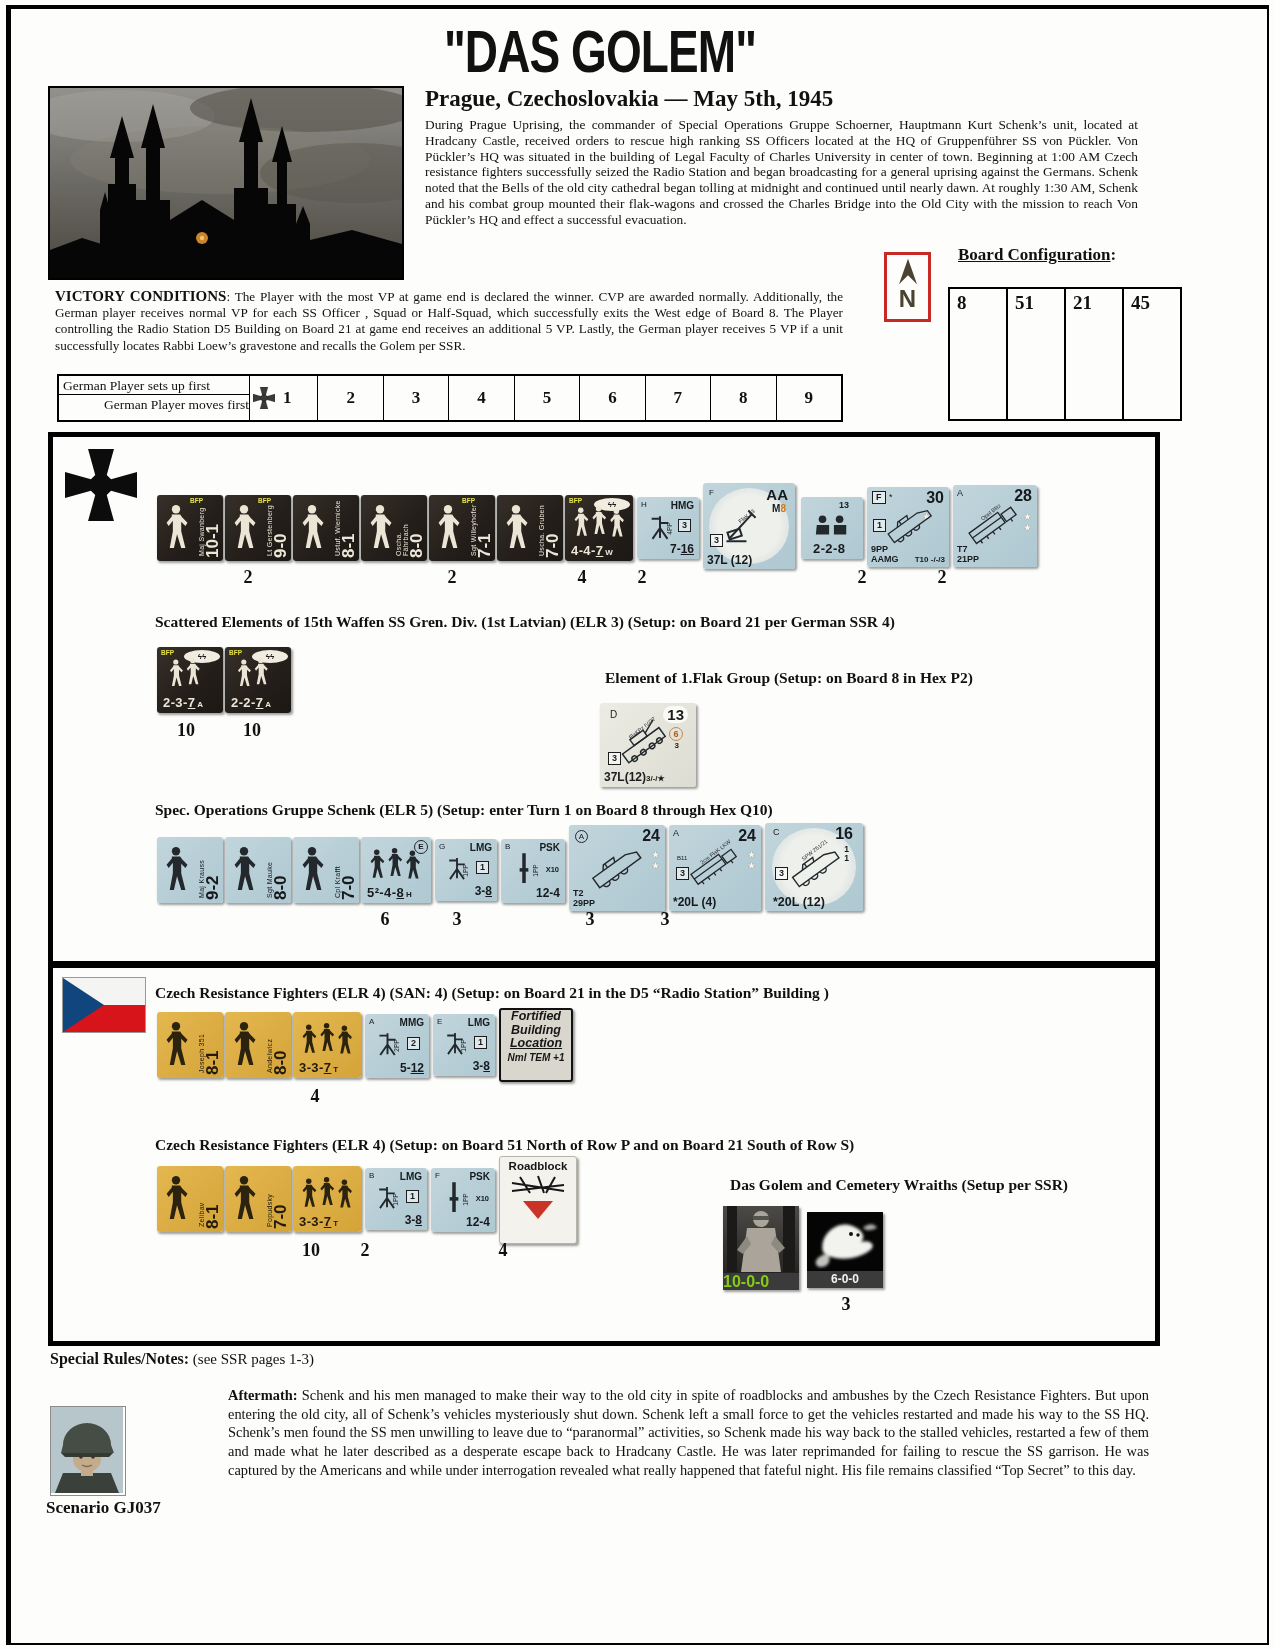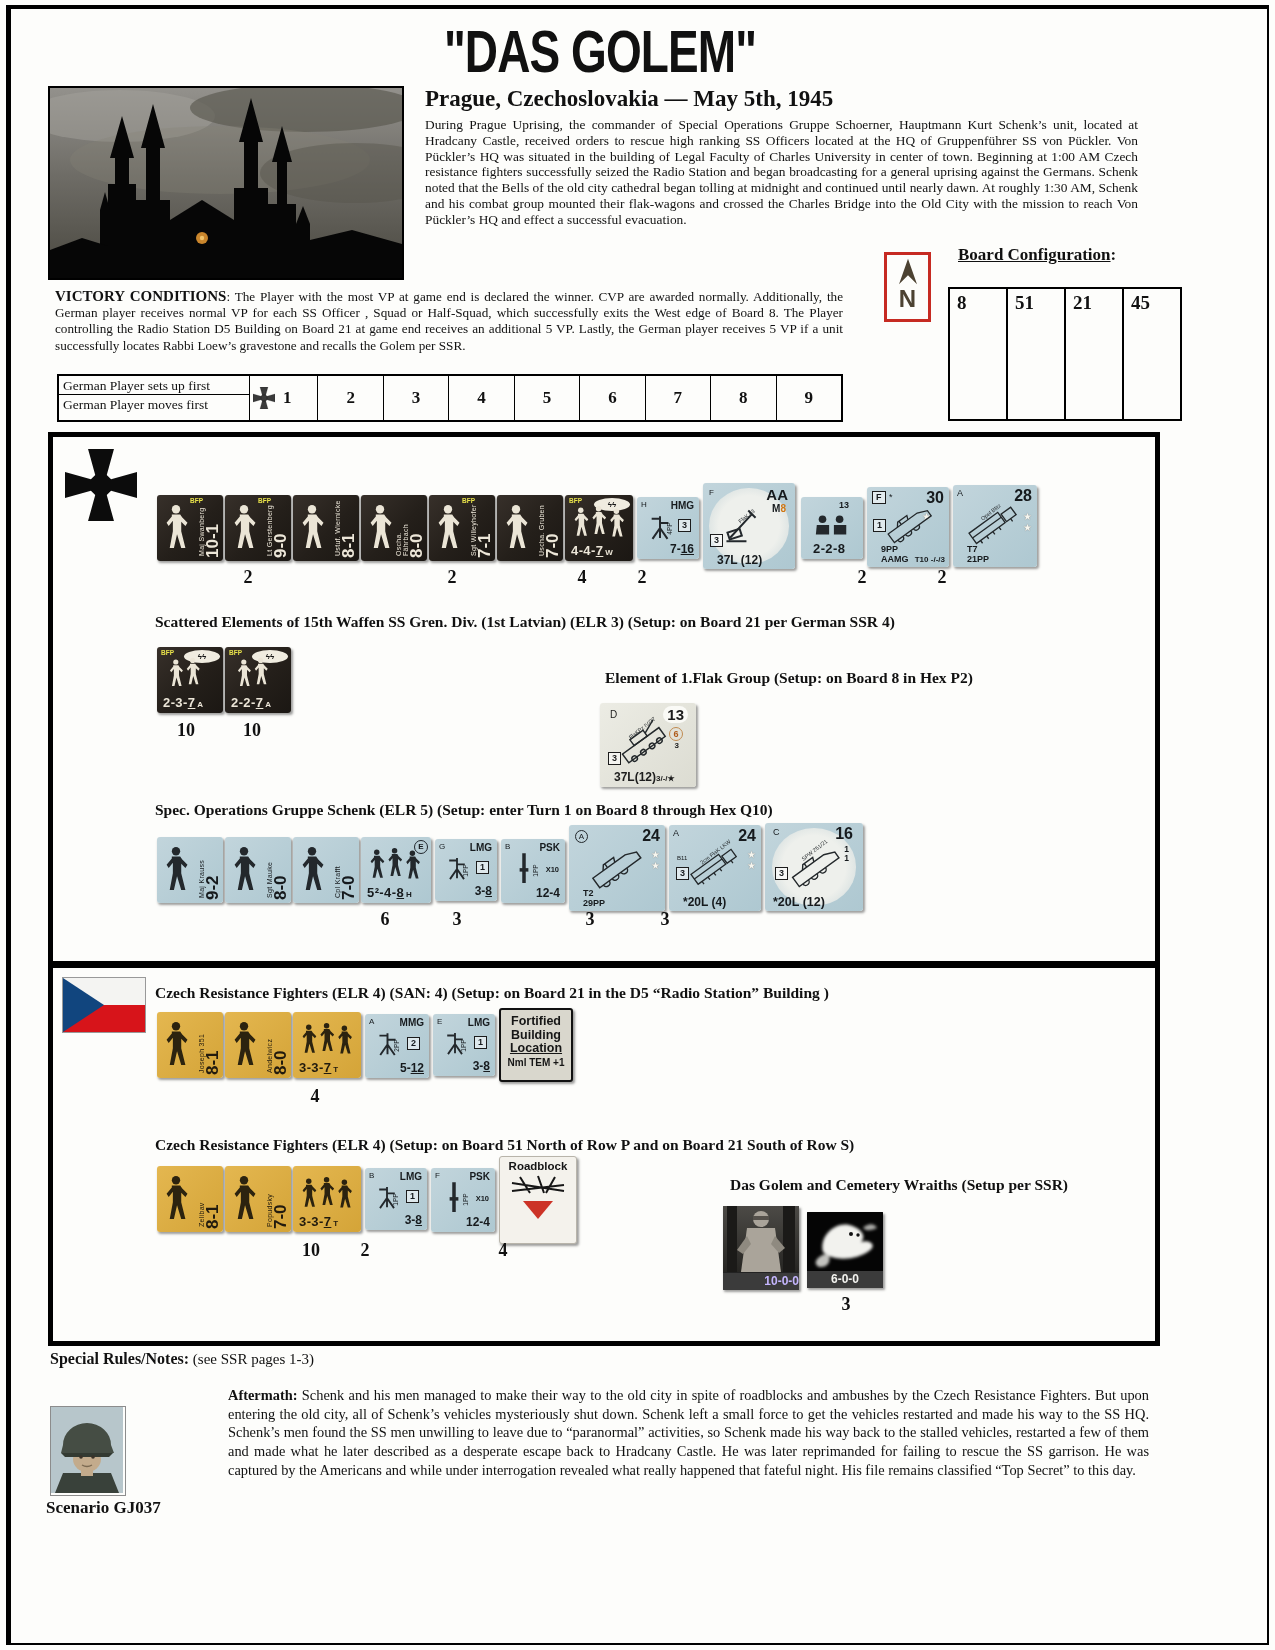--- a/index.html
+++ b/index.html
@@ -33,21 +33,21 @@
   .u{text-decoration:underline;}
   .corner{position:absolute;top:3px;left:4px;font-size:8px;}
   .swname{position:absolute;top:3px;right:5px;font-weight:bold;font-size:10px;}
   .swart{position:absolute;left:8px;top:16px;}
   .pp{position:absolute;left:22px;top:26px;font-size:6.5px;transform:rotate(-90deg);}
   .boxn{position:absolute;border:1.3px solid #1c1c1c;font-size:9px;font-weight:bold;line-height:11px;
         padding:0 3px;background:rgba(255,255,255,.55);}
   .swval{position:absolute;right:5px;bottom:3px;font-weight:bold;font-size:12px;}
   .vnum{position:absolute;top:2px;right:5px;font-weight:bold;font-size:16px;}
   .vname{position:absolute;font-size:5.5px;transform:rotate(-38deg);color:#2a2e31;}
-  .vbl{position:absolute;left:14px;bottom:3px;font-weight:bold;font-size:9px;line-height:10px;white-space:pre-line;}
+  .vbl{position:absolute;left:4px;bottom:3px;font-weight:bold;font-size:9px;line-height:10px;white-space:pre-line;}
   .vbr{position:absolute;right:4px;bottom:3px;font-weight:bold;font-size:8px;line-height:9px;text-align:right;white-space:pre-line;}
   .stars{position:absolute;right:5px;top:22px;font-size:10px;color:#f6f6ef;text-shadow:0 0 1px #666;line-height:11px;white-space:pre-line;}
   .wcirc{position:absolute;left:7%;top:6%;width:86%;height:88%;border-radius:50%;background:radial-gradient(circle,#eef0ec 55%,#dde4e3 75%,rgba(255,255,255,0) 76%);}
   .vart{position:absolute;left:16px;top:24px;transform:rotate(-36deg);color:#23282b;}
   .count{position:absolute;transform:translateX(-50%);font-family:"Liberation Serif",serif;font-weight:bold;font-size:18px;}
   
   .ob-h{position:absolute;font-weight:600;font-size:15.5px;}
   .obbox{position:absolute;border:5px solid #000;background:#fdfdfb;}
   
   .ttcell{border-left:1.6px solid #000;flex:1;display:flex;align-items:center;justify-content:center;
@@ -176,21 +176,21 @@
   <div class="bccell">45</div>
 </div>
 
 <div class="abs jt" style="left:55px;top:288px;width:788px;font-size:13.2px;line-height:16.2px;">
   <span style="font-weight:bold;font-size:15px;">VICTORY  CONDITIONS</span><span>: The Player with the most VP at game end is declared the winner. CVP are awarded normally. Additionally, the German player receives normal VP for each SS Officer , Squad or Half-Squad, which successfully exits the West edge of Board 8. The Player controlling the Radio Station  D5 Building on Board 21  at game end receives an additional 5 VP. Lastly, the German player receives 5 VP if a unit successfully locates Rabbi Loew’s gravestone and recalls the Golem per SSR.</span>
 </div>
 
 <div class="abs" style="left:57px;top:374px;width:786px;height:48px;border:2px solid #000;box-sizing:border-box;display:flex;">
   <div style="width:190px;display:flex;flex-direction:column;">
     <div style="flex:1;border-bottom:1.6px solid #000;font-size:13.5px;padding:2px 0 0 4px;white-space:nowrap;">German Player sets up first</div>
-    <div style="flex:1;font-size:13.5px;padding:2px 0 8px 4px;white-space:nowrap;">German Player moves first</div>
+    <div style="flex:1;font-size:13.5px;padding:2px 0 8px 4px;white-space:nowrap;text-align:right;">German Player moves first</div>
   </div>
   <div class="ttcell" style="justify-content:flex-start;padding-left:3px;">
     <svg width="22" height="22" viewBox="0 0 100 100" style="margin-right:8px;fill:#3a3a3a;stroke:#111;">
           <use href="#s-cross"></use>
         </svg>
     <span>1</span>
   </div>
   <div class="ttcell">2</div>
   <div class="ttcell">3</div>
   <div class="ttcell">4</div>
@@ -506,21 +506,21 @@
     <span class="corner">E</span>
     <span class="swname">LMG</span>
     <svg class="swart" width="28" height="28" viewBox="0 0 36 36" style="color:#23282c;">
           <use href="#s-mg"></use>
         </svg>
     <span class="pp" style="left:24px;top:28px;">1PP</span>
     <span class="boxn" style="right:8px;top:22px;">1</span>
     <span class="swval"><span>3-</span><span class="u">8</span></span>
   </div>
   <div class="cnt" style="left:446px;top:40px;width:74px;height:74px;background:#d9d7cd;border:2px solid #111;color:#161616;text-align:center;">
-    <div class="sans" style="font-weight:bold;font-size:12.5px;line-height:13.5px;margin-top:5px;">
+    <div class="sans" style="font-weight:bold;font-size:12.5px;line-height:13.5px;font-style:italic;">
       <div>Fortified</div>
       <div>Building</div>
       <div style="text-decoration:underline;">Location</div>
       <div style="font-size:10px;">Nml TEM +1</div>
     </div>
   </div>
   <span class="count" style="left:262px;top:118px;">4</span>
 
   <div class="ob-h" style="left:102px;top:168px;width:990px;">Czech Resistance Fighters  (ELR 4) (Setup: on Board 51 North of Row P and on Board 21 South of Row S)</div>
   <div class="cnt cy" style="left:104px;top:198px;width:66px;height:66px;">
@@ -592,21 +592,21 @@
       <rect x="4" y="0" width="10" height="66" fill="#1b1a18"></rect>
       <rect x="60" y="0" width="12" height="66" fill="#1b1a18"></rect>
       <g fill="#aaa49a">
         <circle cx="38" cy="13" r="8"></circle>
         <path d="M24 22 H52 L58 66 H18 Z"></path>
         <path d="M24 30 L14 44 L20 48 L28 38 Z" fill="#8f8a80"></path>
         <path d="M52 30 L62 42 L56 47 L48 38 Z" fill="#8f8a80"></path>
       </g>
       <path d="M30 10 h16 v4 h-16 z" fill="#55514b"></path>
     </svg>
-    <div class="sans" style="position:absolute;bottom:0;left:0;right:0;height:17px;background:#3b3b3b;color:#c4b5fd;font-weight:bold;font-size:12px;text-align:right;line-height:17px;">10-0-0</div>
+    <div class="sans" style="position:absolute;bottom:0;left:0;right:0;height:17px;background:#3b3b3b;color:#84cc16;font-weight:bold;font-size:16px;text-align:left;line-height:17px;">10-0-0</div>
   </div>
   <div class="cnt" style="left:754px;top:244px;width:76px;height:76px;background:#050505;border-radius:1px;">
     <svg width="76" height="58" viewBox="0 0 76 58">
       <defs>
             <filter id="bl">
               <feGaussianBlur stdDeviation="1.7"></feGaussianBlur>
             </filter>
           </defs>
       <rect width="76" height="58" fill="#050505"></rect>
       <g filter="url(#bl)" fill="#f2f2ee">

